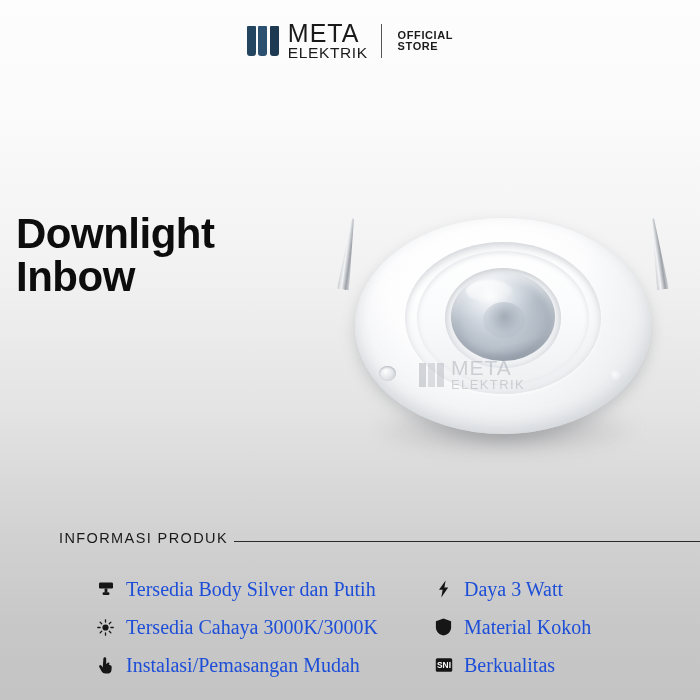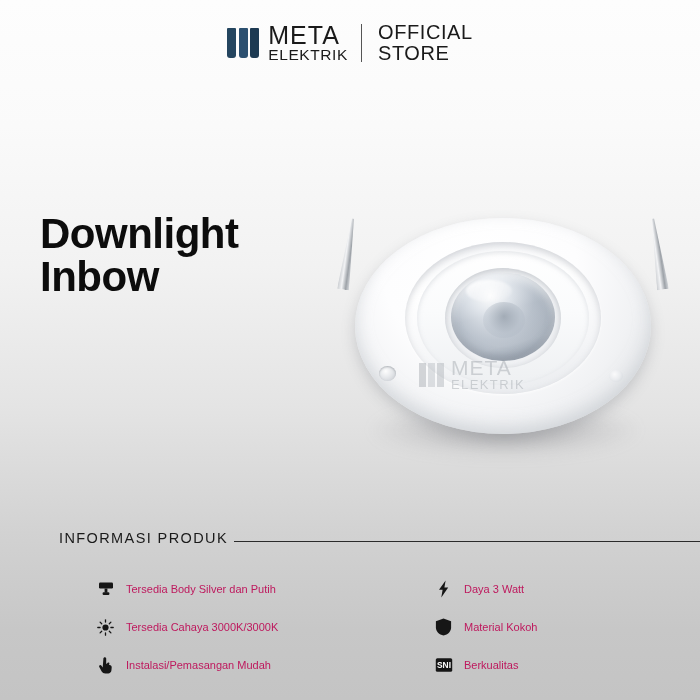--- a/index.html
+++ b/index.html
@@ -18,24 +18,24 @@
     display:block; width:9px; height:30px; background:#1f3d57; border-radius:1px 1px 3px 3px;
   }
   .logo-mark span:nth-child(1){ background:#24455f; }
   .logo-mark span:nth-child(2){ background:#2c5070; }
   .logo-mark span:nth-child(3){ background:#1d3a52; }
   .logo-text { display:flex; flex-direction:column; line-height:0.95; }
   .logo-meta { font-size:25px; font-weight:400; letter-spacing:1px; color:#1a1a1a; }
   .logo-elektrik { font-size:15.5px; font-weight:400; letter-spacing:0.6px; color:#1a1a1a; }
   .logo-div { width:1px; align-self:stretch; background:#555; margin:2px 7px 2px 4px; }
   .logo-official { display:flex; flex-direction:column; line-height:1.06; }
-  .logo-official span { font-size:20px; letter-spacing:0.6px; color:#1a1a1a; }
-
-  
-  .title-block { position:absolute; left:16px; top:213px;margin-left:24px; }
+  .logo-official span { font-size:11px; letter-spacing:0.6px; color:#1a1a1a;font-weight:bold; }
+
+  
+  .title-block { position:absolute; left:16px; top:213px; }
   .title-line { font-size:42px; font-weight:bold; color:#0d0d0d; line-height:1.02; letter-spacing:-0.5px; }
   .badge {
     margin-top:13px; width:287px; height:33px; background:#1d3c56;
     display:flex; align-items:center; justify-content:center;
     color:#f3f6f8; font-size:17px; letter-spacing:0.2px;
     box-shadow:0 1px 2px rgba(0,0,0,.18);
   }
 
   
   .product { position:absolute; left:333px; top:198px; width:340px; height:290px; }
@@ -114,21 +114,21 @@
 
   
   .info-head { position:absolute; left:27px; top:530px; display:flex; align-items:center; width:653px;margin-left:32px; }
   .info-head-label { font-size:14.5px; letter-spacing:1.4px; color:#1a1a1a; white-space:nowrap; }
   .info-head-rule { flex:1; height:1px; background:#2b2b2b; margin-left:6px; margin-top:6px; }
 
   .features { position:absolute; left:96px; top:579px; width:560px; display:flex; }
   .feat-col { display:flex; flex-direction:column; gap:18px; }
   .feat-col.left { width:338px; }
   .feat-row { display:flex; align-items:center; gap:11px; height:20px; }
-  .feat-label { font-size:11px; color:#be185d; white-space:nowrap; }
+  .feat-label { font-size:20px; color:#1d4ed8; white-space:nowrap;font-family:Liberation Serif, serif; }
   .ic { width:19px; height:20px; display:flex; align-items:center; justify-content:center; flex:none; }
   .ic svg { display:block; }
 </style>
 </head>
 <body>
 
 <div class="header">
   <div class="logo-wrap">
     <div class="logo-mark">
       <span></span>

